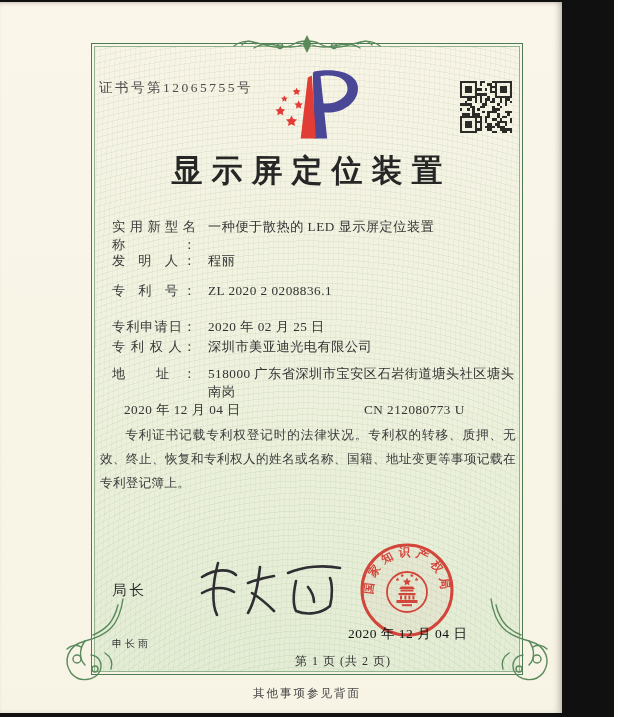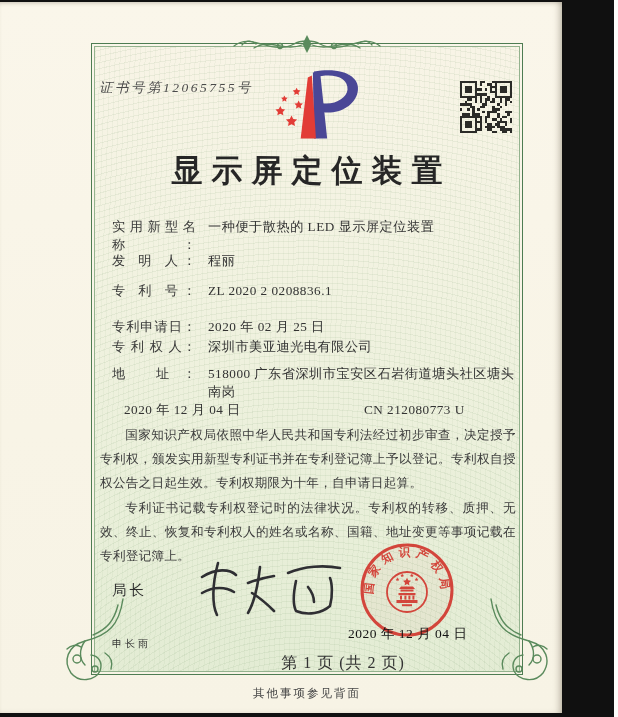--- a/index.html
+++ b/index.html
@@ -17,21 +17,21 @@
     position:absolute;left:91px;top:41px;width:432px;height:632px;
     border:1.6px solid #4e7c52;box-sizing:border-box;
   }
   .frame-inner{
     position:absolute;inset:2px;border:1px solid #93b28d;
     background:
       repeating-radial-gradient(circle at 50% 135%, rgba(110,150,100,.10) 0 1px, transparent 1px 6px),
       repeating-linear-gradient(92deg, rgba(120,160,110,.07) 0 1px, transparent 1px 5px),
       linear-gradient(180deg,#f8f4e6 0%,#f1f2e0 40%,#e9efd9 75%,#e3ecd4 100%);
   }
-  .cert-no{position:absolute;left:99px;top:77px;font-size:13.5px;letter-spacing:2.5px;color:#4a4a4a;font-style:italic;}
+  .cert-no{position:absolute;left:99px;top:77px;font-size:13.5px;letter-spacing:2.5px;color:#4a4a4a;}
   .logo{position:absolute;left:263px;top:62px;width:112px;height:82px;}
   .qr{position:absolute;left:460px;top:79px;width:52px;height:52px;}
   .title{
     position:absolute;left:91px;top:148px;width:432px;text-align:center;
     font-size:31px;font-weight:700;letter-spacing:9px;color:#262626;text-indent:9px;
   }
   .frow{position:absolute;left:112px;width:404px;display:flex;font-size:13.2px;color:#333;line-height:1.35;}
   .flabel{flex:0 0 84px;text-align:justify;text-align-last:justify;color:#3a3a3a;}
   .fvalue{margin-left:12px;letter-spacing:.5px;}
   .addr2{margin-left:-14px;}
@@ -43,21 +43,21 @@
   }
   .paras p{margin:0;text-indent:2em;}
   .signer-title{position:absolute;left:112px;top:579px;font-size:14.5px;letter-spacing:3px;color:#2e2e2e;}
   .signer-name{position:absolute;left:112px;top:635px;font-size:10px;letter-spacing:3px;color:#2e2e2e;}
   .signature{position:absolute;left:192px;top:551px;width:158px;height:84px;}
   .seal{position:absolute;left:359px;top:540px;width:96px;height:96px;opacity:.92;}
   .seal-date{
     position:absolute;left:348px;top:623px;width:150px;z-index:5;
     font-size:13.5px;color:#141414;letter-spacing:.5px;
   }
-  .footer-page{position:absolute;left:91px;top:651px;width:504px;text-align:center;font-size:16px;color:#333;letter-spacing:1px;}
+  .footer-page{position:absolute;left:91px;top:651px;width:504px;text-align:center;font-size:12px;color:#333;letter-spacing:1px;}
   .back-note{position:absolute;left:91px;top:684px;width:432px;text-align:center;font-size:11.5px;color:#474747;letter-spacing:2px;}
   .ornament-top{position:absolute;left:232px;top:24px;width:150px;height:36px;}
   .ornament-bl{position:absolute;left:55px;top:595px;width:72px;height:88px;}
   .ornament-br{position:absolute;left:487px;top:595px;width:72px;height:88px;transform:scaleX(-1);}
 </style>
 </head>
 <body>
 
 <div class="white-sliver"></div>
 
@@ -384,21 +384,20 @@
   <div class="frow" style="top:399px">
     <span class="grant-pair grant-first">
       <span class="fvalue">2020 年 12 月 04 日</span>
     </span>
     <span class="grant-pair">
       <span class="fvalue">CN 212080773 U</span>
     </span>
   </div>
 
   <div class="paras">
-    <p>国家知识产权局依照中华人民共和国专利法经过初步审查，决定授予专利权，颁发实用新型专利证书并在专利登记簿上予以登记。专利权自授权公告之日起生效。专利权期限为十年，自申请日起算。</p>
     <p>专利证书记载专利权登记时的法律状况。专利权的转移、质押、无效、终止、恢复和专利权人的姓名或名称、国籍、地址变更等事项记载在专利登记簿上。</p>
   </div>
 
   <div class="signer-title">局长</div>
   <div class="signer-name">申长雨</div>
 
   <svg class="signature" viewBox="0 0 158 84">
     <g stroke="#2f2f33" stroke-width="2.6" fill="none" stroke-linecap="round" stroke-linejoin="round">
       <path d="M26,10 C20,32 20,52 25,62"></path>
       <path d="M10,24 C24,15 38,16 44,22"></path>

